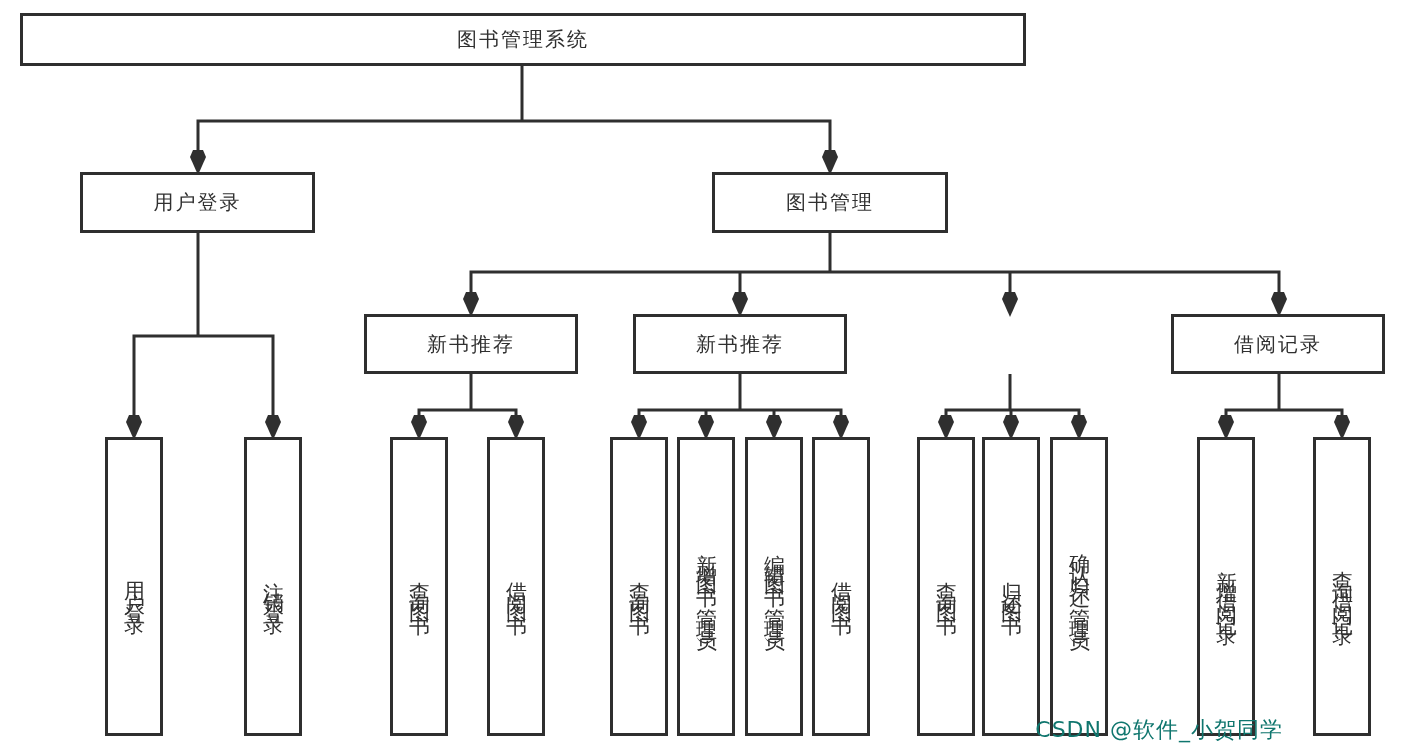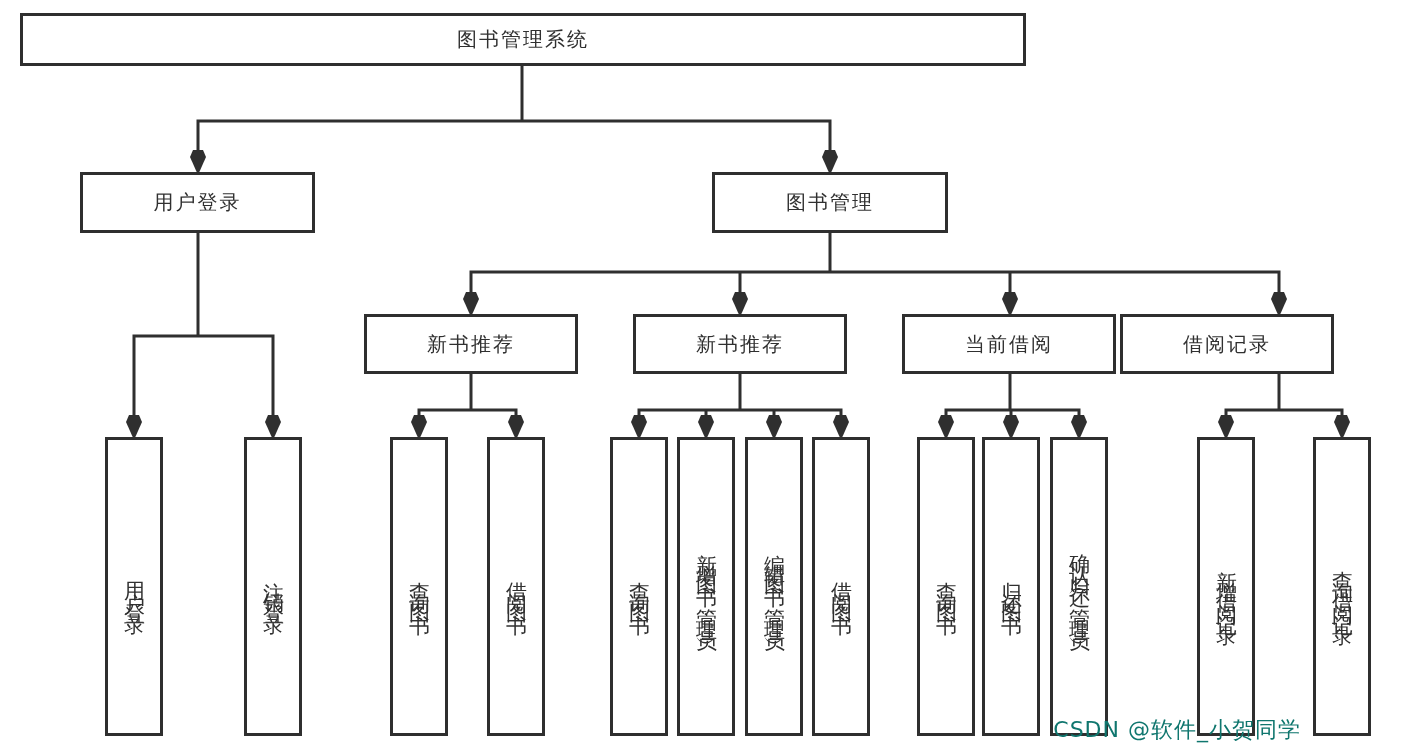--- a/index.html
+++ b/index.html
@@ -4,21 +4,21 @@
 <style>
   html, body { margin: 0; padding: 0; }
   body {
     width: 1405px; height: 747px;
     background: #ffffff;
     font-family: "DejaVu Sans", "Liberation Sans", sans-serif;
     color: #303030;
     position: relative;
     overflow: hidden;
   }
-  .stage { position: absolute; left: 0; top: 0; width: 1287px; height: 747px; padding-left: 18px; }
+  .stage { position: absolute; left: 0; top: 0; width: 1287px; height: 747px; }
   svg.connectors {
     position: absolute; left: 0; top: 0; z-index: 3; pointer-events: none;
   }
   .node {
     position: absolute;
     box-sizing: border-box;
     background: #ffffff;
     border: 3px solid #2f2f2f;
     display: flex;
     align-items: center;
@@ -31,21 +31,21 @@
     white-space: nowrap;
   }
   .root-node  { left: 20px;  top: 13px;  width: 1006px; height: 53px; }
   .l2-node    { top: 172px;  height: 61px; }
   .n-user-login   { left: 80px;  width: 235px; }
   .n-book-mgmt    { left: 712px; width: 236px; }
   .l3-node    { top: 314px;  height: 60px; width: 214px; }
   .n-new-book     { left: 364px; }
   .n-book-borrow  { left: 633px; }
   .n-current      { left: 902px; }
-  .n-records      { left: 1120px; }
+  .n-records      { left: 1171px; }
   .leaf {
     top: 437px; height: 299px; width: 58px;
   }
   .leaf .v-label {
     writing-mode: vertical-rl;
     text-orientation: mixed;
     font-size: 21px;
     letter-spacing: 11px;
     line-height: 1.1;
     white-space: nowrap;
@@ -142,23 +142,20 @@
   <div class="node l3-node n-new-book">
     <span class="h-label">新书推荐</span>
   </div>
 
   <div class="node l2-node n-book-mgmt">
     <span class="h-label">图书管理</span>
   </div>
   <div class="node l3-node n-book-borrow">
     <span class="h-label">新书推荐</span>
   </div>
-  <div class="node l3-node n-current">
-    <span class="h-label">当前借阅</span>
-  </div>
   <div class="node l3-node n-records">
     <span class="h-label">借阅记录</span>
   </div>
 
   <div class="node leaf lf-0">
     <span class="v-label">用户登录</span>
   </div>
   <div class="node leaf lf-1">
     <span class="v-label">注销登录</span>
   </div>

